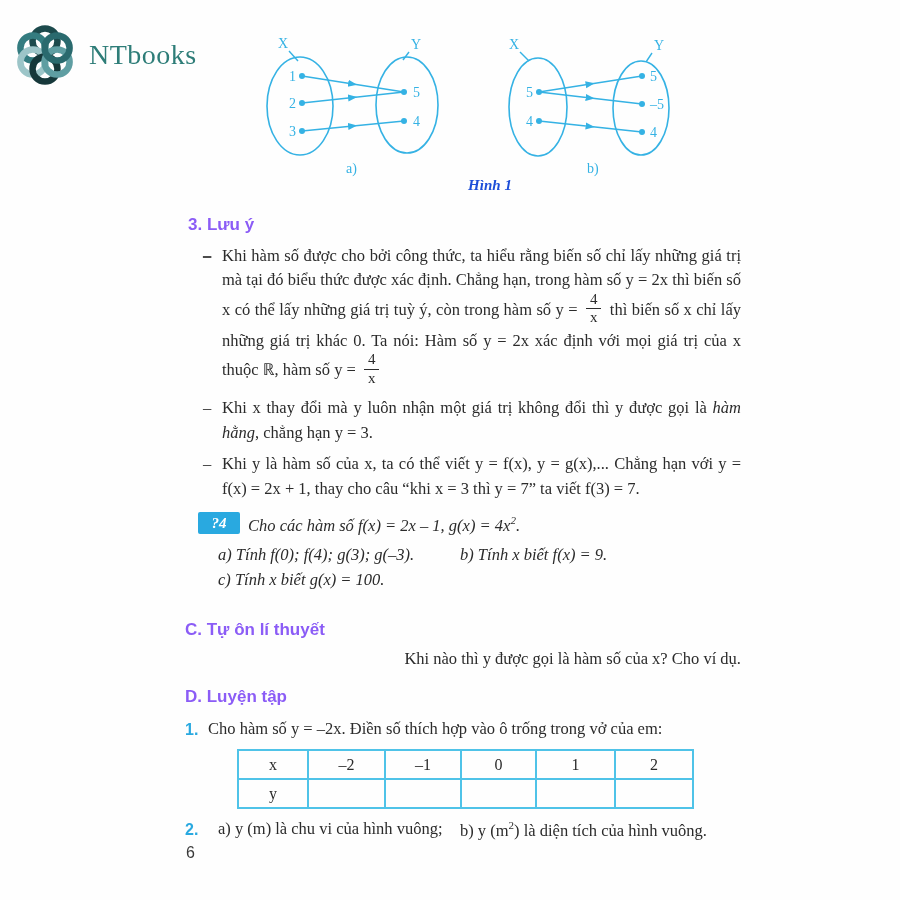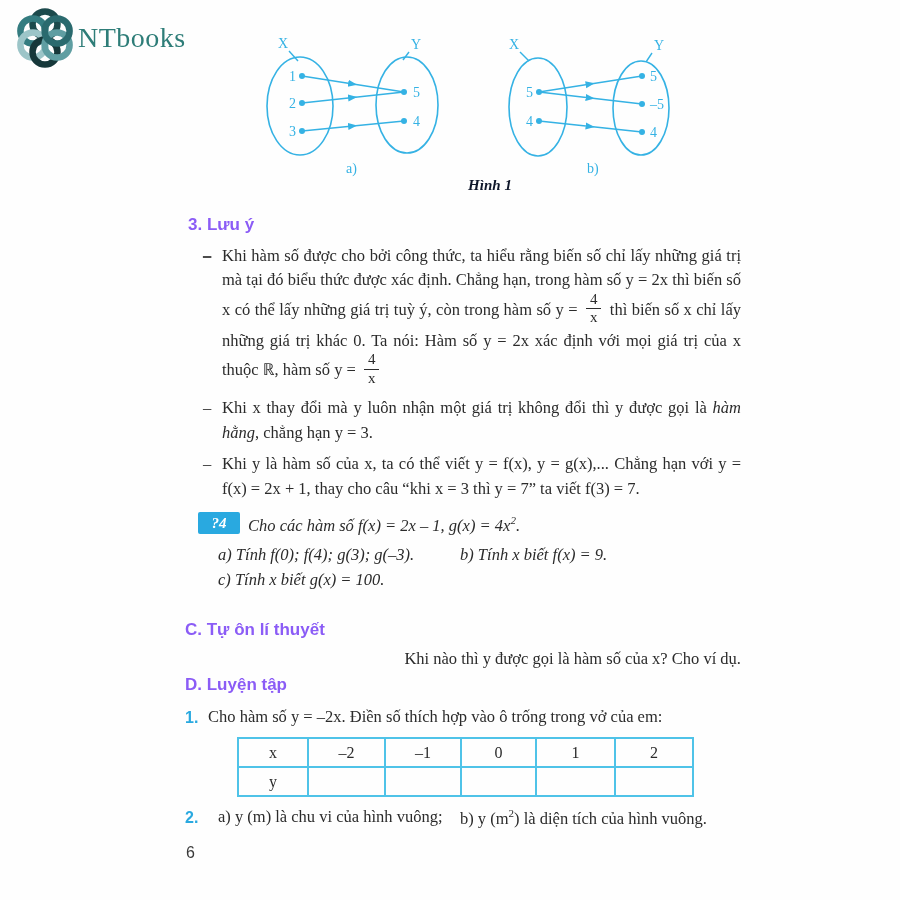--- a/index.html
+++ b/index.html
@@ -2,40 +2,40 @@
 <html><head>
 <meta charset="utf-8">
 <style>
   html,body { margin:0; padding:0; background:#fff; }
   .page {
     position:relative; width:900px; height:900px; background:#fefefe;
     font-family:"Liberation Serif", serif; color:#2b2b2b; overflow:hidden;
   }
 
   
-  .logo { position:absolute; left:14px; top:7px; display:flex; align-items:center; }
+  .logo { position:absolute; left:14px; top:24px; display:flex; align-items:center;gap:11px; }
   .logo-text { font-size:28px; color:#2e7d78; letter-spacing:0.5px; margin-left:2px; }
 
   
   .diagram { position:absolute; }
   .dg-a { left:258px; top:33px; }
   .dg-b { left:493px; top:33px; }
   .dg-text { font-family:"Liberation Serif", serif; font-size:14px; fill:#35b2e4; }
   .figure-caption {
     position:absolute; left:445px; top:177px; width:90px; text-align:center;
-    color:#0f172a; font-style:italic; font-weight:bold; font-size:15px;
+    color:#1d4ed8; font-style:italic; font-weight:bold; font-size:15px;
   }
 
   
   .content { position:absolute; left:185px; top:212px; width:556px; font-size:16.5px; line-height:1.5; text-align:justify; }
 
   .cyan-heading { font-family:"Liberation Sans", sans-serif; color:#8b5cf6; font-size:17px; font-weight:bold; margin:0; text-align:left; }
   .h-luuy { margin:0 0 5px 3px; }
   .h-c { margin-top:24px; }
-  .h-d { }
+  .h-d { margin-top:12px; }
 
   .bullet { position:relative; padding-left:37px; margin-top:5px; }
   .bullet .dash { position:absolute; left:18px; }
   .b2 { margin-top:6px; }
   .b3, .b4 { margin-top:7px; }
 
   .frac { display:inline-flex; flex-direction:column; text-align:center; vertical-align:middle; font-size:15px; line-height:1.15; margin:0 4px; position:relative; top:-2px; }
   .frac .fnum { border-bottom:1px solid #2b2b2b; padding:0 4px; }
 
   .q4block { margin-top:10px; }

